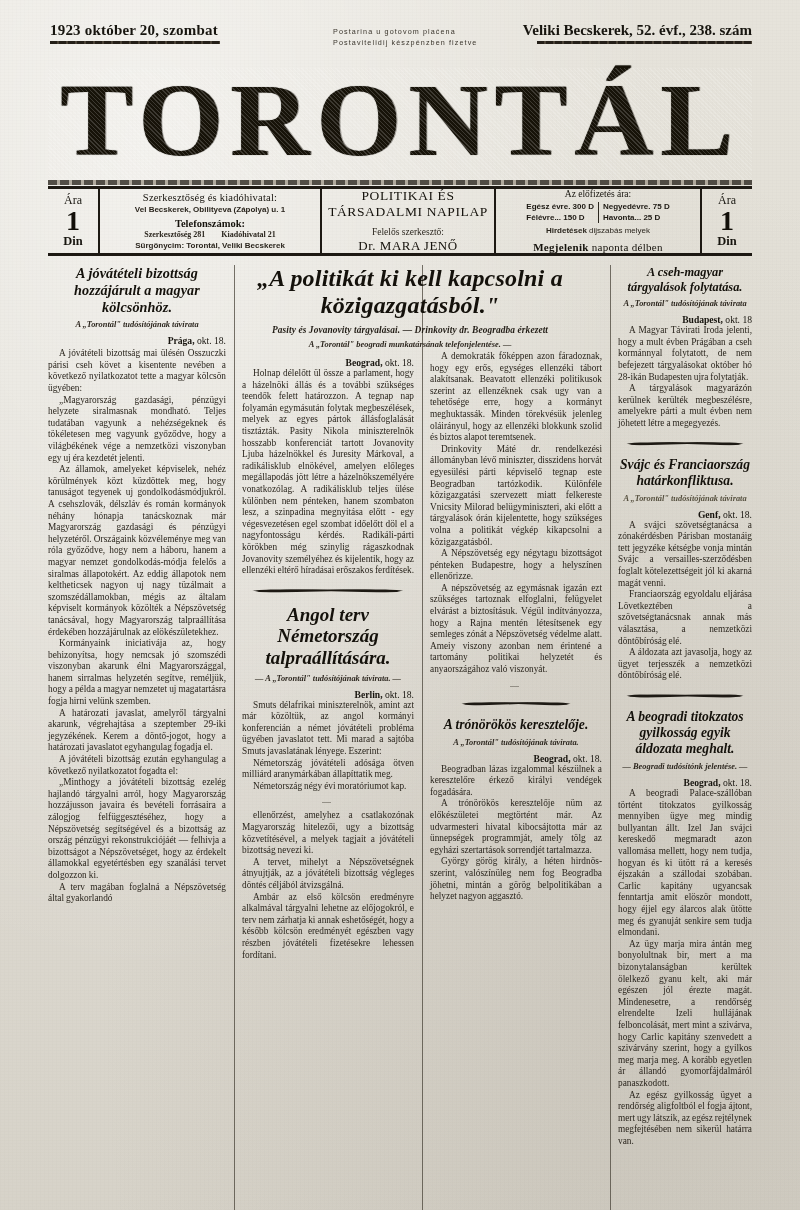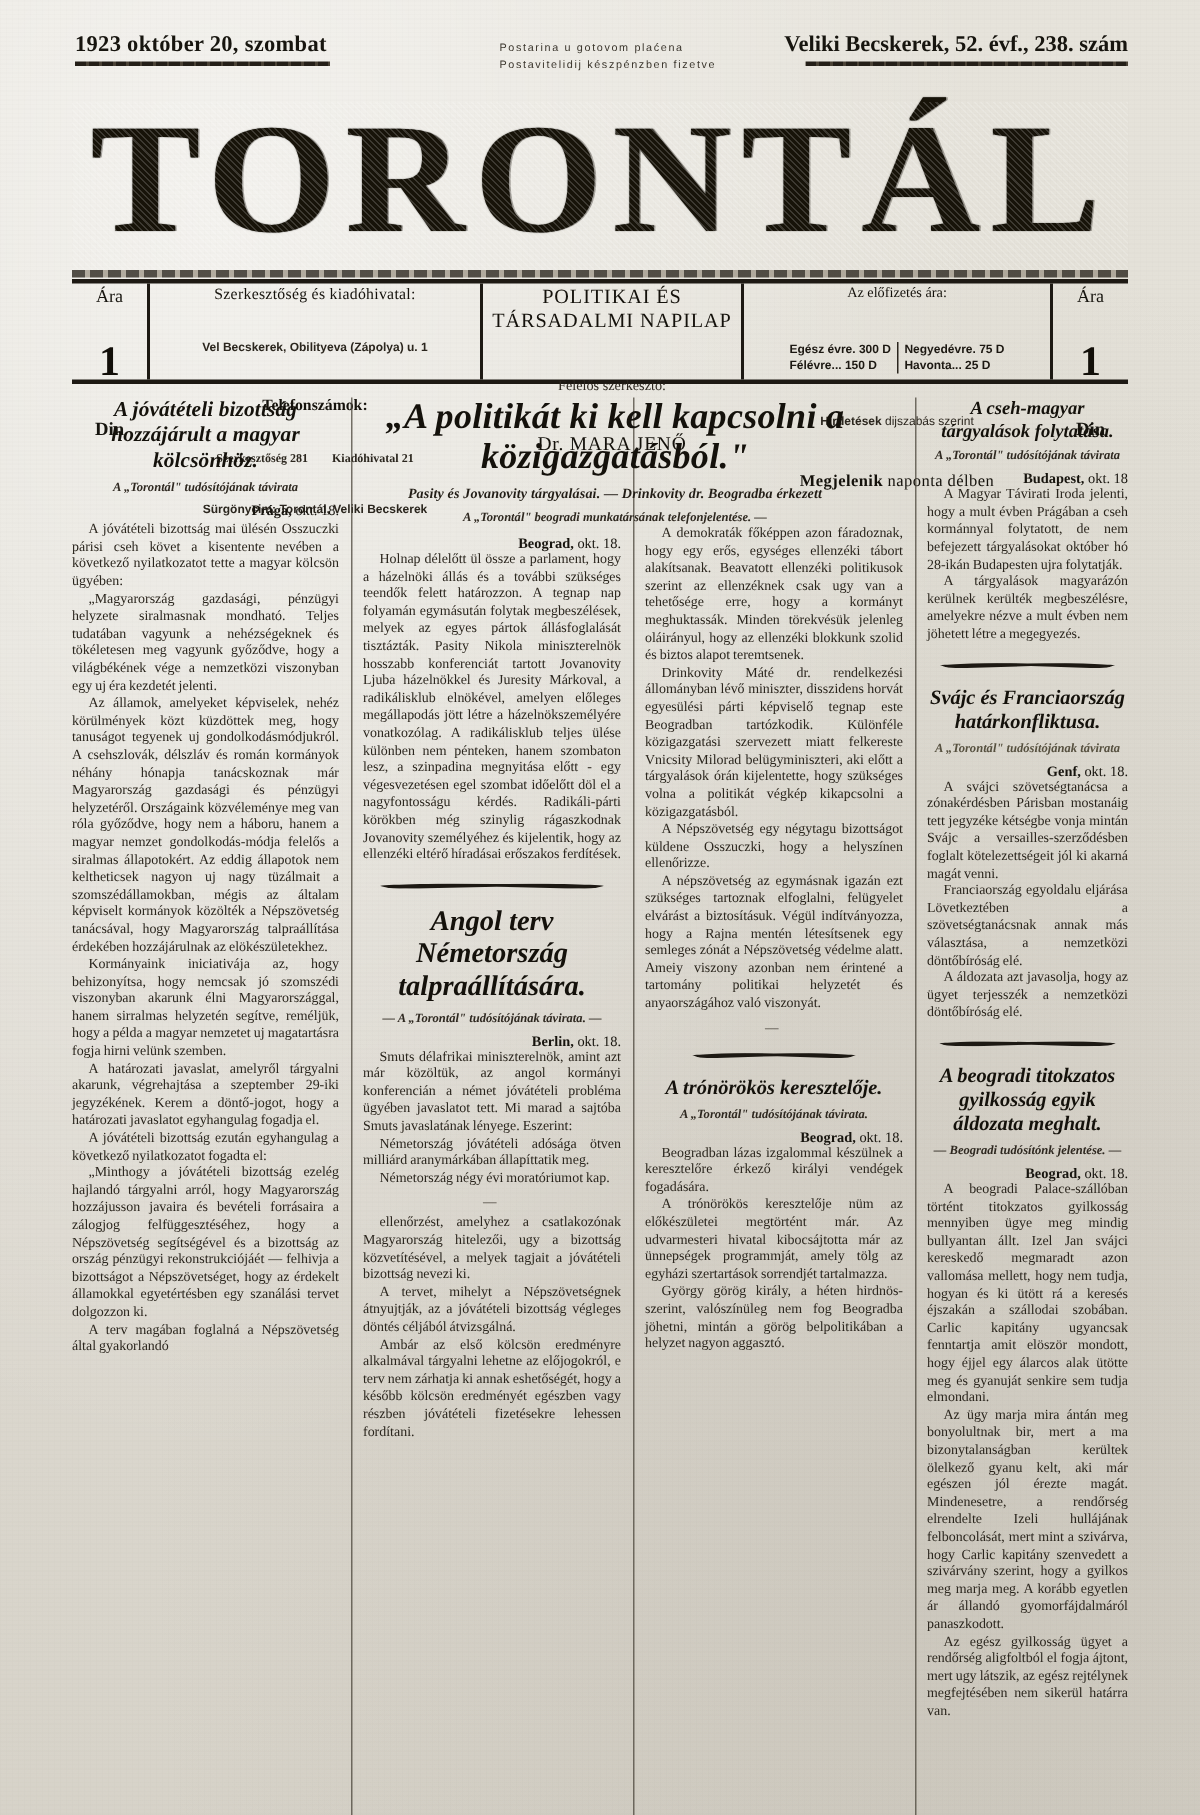--- a/index.html
+++ b/index.html
@@ -37,21 +37,21 @@
     text-shadow:0 0 1px rgba(0,0,0,.55), 1px 0 0 rgba(40,34,26,.35);
     transform:scaleX(1.06);}
   .masthead .speck{position:absolute;inset:0;pointer-events:none;opacity:.18;
     background-image:repeating-linear-gradient(45deg,rgba(255,255,255,.9) 0 1px,transparent 1px 3px);}
 
   
   .infobar{position:relative;margin-top:6px;border-top:3px solid #1d1913;border-bottom:3px solid #1d1913;
     height:64px;display:flex;align-items:stretch;}
   .infobar::before{content:"";position:absolute;left:0;right:0;top:-9px;height:5px;
     background:repeating-linear-gradient(90deg,#2b261e 0 9px,#a29a8c 9px 12px);opacity:.8;}
-  .ib-cell{display:flex;flex-direction:column;justify-content:flex-start;align-items:center;padding:1px 4px;gap:24px;}
+  .ib-cell{display:flex;flex-direction:column;justify-content:center;align-items:center;padding:1px 4px;}
   .vline{width:0;border-left:2px solid #1d1913;}
   .price{width:42px;}
   .price .p-top{font-size:12px;color:#17150f;font-family:"Liberation Serif",serif;}
   .price .p-num{font-size:28px;font-weight:bold;line-height:26px;color:#120f09;}
   .price .p-cur{font-size:12.5px;font-weight:bold;color:#17150f;}
   .editorial{width:212px;line-height:1.28;text-align:center;}
   .ed-l1{font-size:10.5px;letter-spacing:.2px;color:#15120c;}
   .ed-l2{font-size:8px;color:#2b261e;font-family:"Liberation Sans",sans-serif;font-weight:bold;}
   .ed-l3{font-size:10.5px;font-weight:bold;color:#15120c;margin-top:2px;}
   .ed-l4{font-size:8px;color:#2b261e;font-family:Liberation Serif, serif;font-weight:bold;display:flex;gap:16px;justify-content:center;}
@@ -174,21 +174,21 @@
           <div class="c bar" style="padding-left:4px">
             <div>
               <span>Negyedévre</span><span>. 75 D</span>
             </div>
             <div>
               <span>Havonta</span><span>... 25 D</span>
             </div>
           </div>
         </div>
         <div class="su-2">
-          <b>Hirdetések</b><span> dijszabás szerint</span>
+          <b>Hirdetések</b><span> dijszabás melyek</span>
         </div>
         <div class="su-3">
           <b>Megjelenik</b><span> naponta délben</span>
         </div>
       </div>
       <div class="vline"></div>
 
       <div class="ib-cell price">
         <div class="p-top">Ára</div>
         <div class="p-num">1</div>
@@ -245,21 +245,21 @@
         <div class="dot-sep">—</div>
         <p class="bd faded">ellenőrzést, amelyhez a csatlakozónak Magyarország hitelezői, ugy a bizottság közvetítésével, a melyek tagjait a jóvátételi bizottság nevezi ki.</p>
         <p class="bd">A tervet, mihelyt a Népszövetségnek átnyujtják, az a jóvátételi bizottság végleges döntés céljából átvizsgálná.</p>
         <p class="bd">Ambár az első kölcsön eredményre alkalmával tárgyalni lehetne az előjogokról, e terv nem zárhatja ki annak eshetőségét, hogy a később kölcsön eredményét egészben vagy részben jóvátételi fizetésekre lehessen fordítani.</p>
       </div>
 
       <div class="col c3" style="top:86px">
         <p class="bd">A demokraták főképpen azon fáradoznak, hogy egy erős, egységes ellenzéki tábort alakítsanak. Beavatott ellenzéki politikusok szerint az ellenzéknek csak ugy van a tehetősége erre, hogy a kormányt meghuktassák. Minden törekvésük jelenleg oláirányul, hogy az ellenzéki blokkunk szolid és biztos alapot teremtsenek.</p>
         <p class="bd">Drinkovity Máté dr. rendelkezési állományban lévő miniszter, disszidens horvát egyesülési párti képviselő tegnap este Beogradban tartózkodik. Különféle közigazgatási szervezett miatt felkereste Vnicsity Milorad belügyminiszteri, aki előtt a tárgyalások órán kijelentette, hogy szükséges volna a politikát végkép kikapcsolni a közigazgatásból.</p>
 
-        <p class="bd faded">A Népszövetség egy négytagu bizottságot küldene Osszuczki, hogy a helyszínen ellenőrizze.</p>
+        <p class="bd faded">A Népszövetség egy négytagu bizottságot pénteken Budapestre, hogy a helyszínen ellenőrizze.</p>
         <p class="bd faded">A népszövetség az egymásnak igazán ezt szükséges tartoznak elfoglalni, felügyelet elvárást a biztosításuk. Végül indítványozza, hogy a Rajna mentén létesítsenek egy semleges zónát a Népszövetség védelme alatt. Ameiy viszony azonban nem érintené a tartomány politikai helyzetét és anyaországához való viszonyát.</p>
 
         <div class="dot-sep">—</div>
         <div class="orn small"></div>
         <div class="hl hl-sm2">A trónörökös keresztelője.</div>
         <div class="src">A „Torontál" tudósítójának távirata.</div>
         <div class="dateline">
           <span>Beograd,</span><span class="lt"> okt. 18.</span>
         </div>
         <p class="bd">Beogradban lázas izgalommal készülnek a keresztelőre érkező királyi vendégek fogadására.</p>
@@ -267,21 +267,21 @@
         <p class="bd">György görög király, a héten hirdnös-szerint, valószínüleg nem fog Beogradba jöhetni, mintán a görög belpolitikában a helyzet nagyon aggasztó.</p>
       </div>
 
       <div class="col c4">
         <div class="hl hl-sm">A cseh-magyar tárgyalások folytatása.</div>
         <div class="src">A „Torontál" tudósítójának távirata</div>
         <div class="dateline">
           <span>Budapest,</span><span class="lt"> okt. 18</span>
         </div>
         <p class="bd faded">A Magyar Távirati Iroda jelenti, hogy a mult évben Prágában a cseh kormánnyal folytatott, de nem befejezett tárgyalásokat október hó 28-ikán Budapesten ujra folytatják.</p>
-        <p class="bd faded">A tárgyalások magyarázón kerülnek kerülték megbeszélésre, amelyekre nézve a mult évben nem jöhetett létre a megegyezés.</p>
+        <p class="bd faded">A tárgyalások magyarázón kerülnek kerülték megbeszélésre, amelyekre párti a mult évben nem jöhetett létre a megegyezés.</p>
 
         <div class="orn"></div>
         <div class="hl hl-sm2">Svájc és Franciaország határkonfliktusa.</div>
         <div class="src faded2">A „Torontál" tudósítójának távirata</div>
         <div class="dateline">
           <span>Genf,</span><span class="lt"> okt. 18.</span>
         </div>
         <p class="bd faded">A svájci szövetségtanácsa a zónakérdésben Párisban mostanáig tett jegyzéke kétségbe vonja mintán Svájc a versailles-szerződésben foglalt kötelezettségeit jól ki akarná magát venni.</p>
         <p class="bd faded">Franciaország egyoldalu eljárása Lövetkeztében a szövetségtanácsnak annak más választása, a nemzetközi döntőbíróság elé.</p>
         <p class="bd faded">A áldozata azt javasolja, hogy az ügyet terjesszék a nemzetközi döntőbíróság elé.</p>

